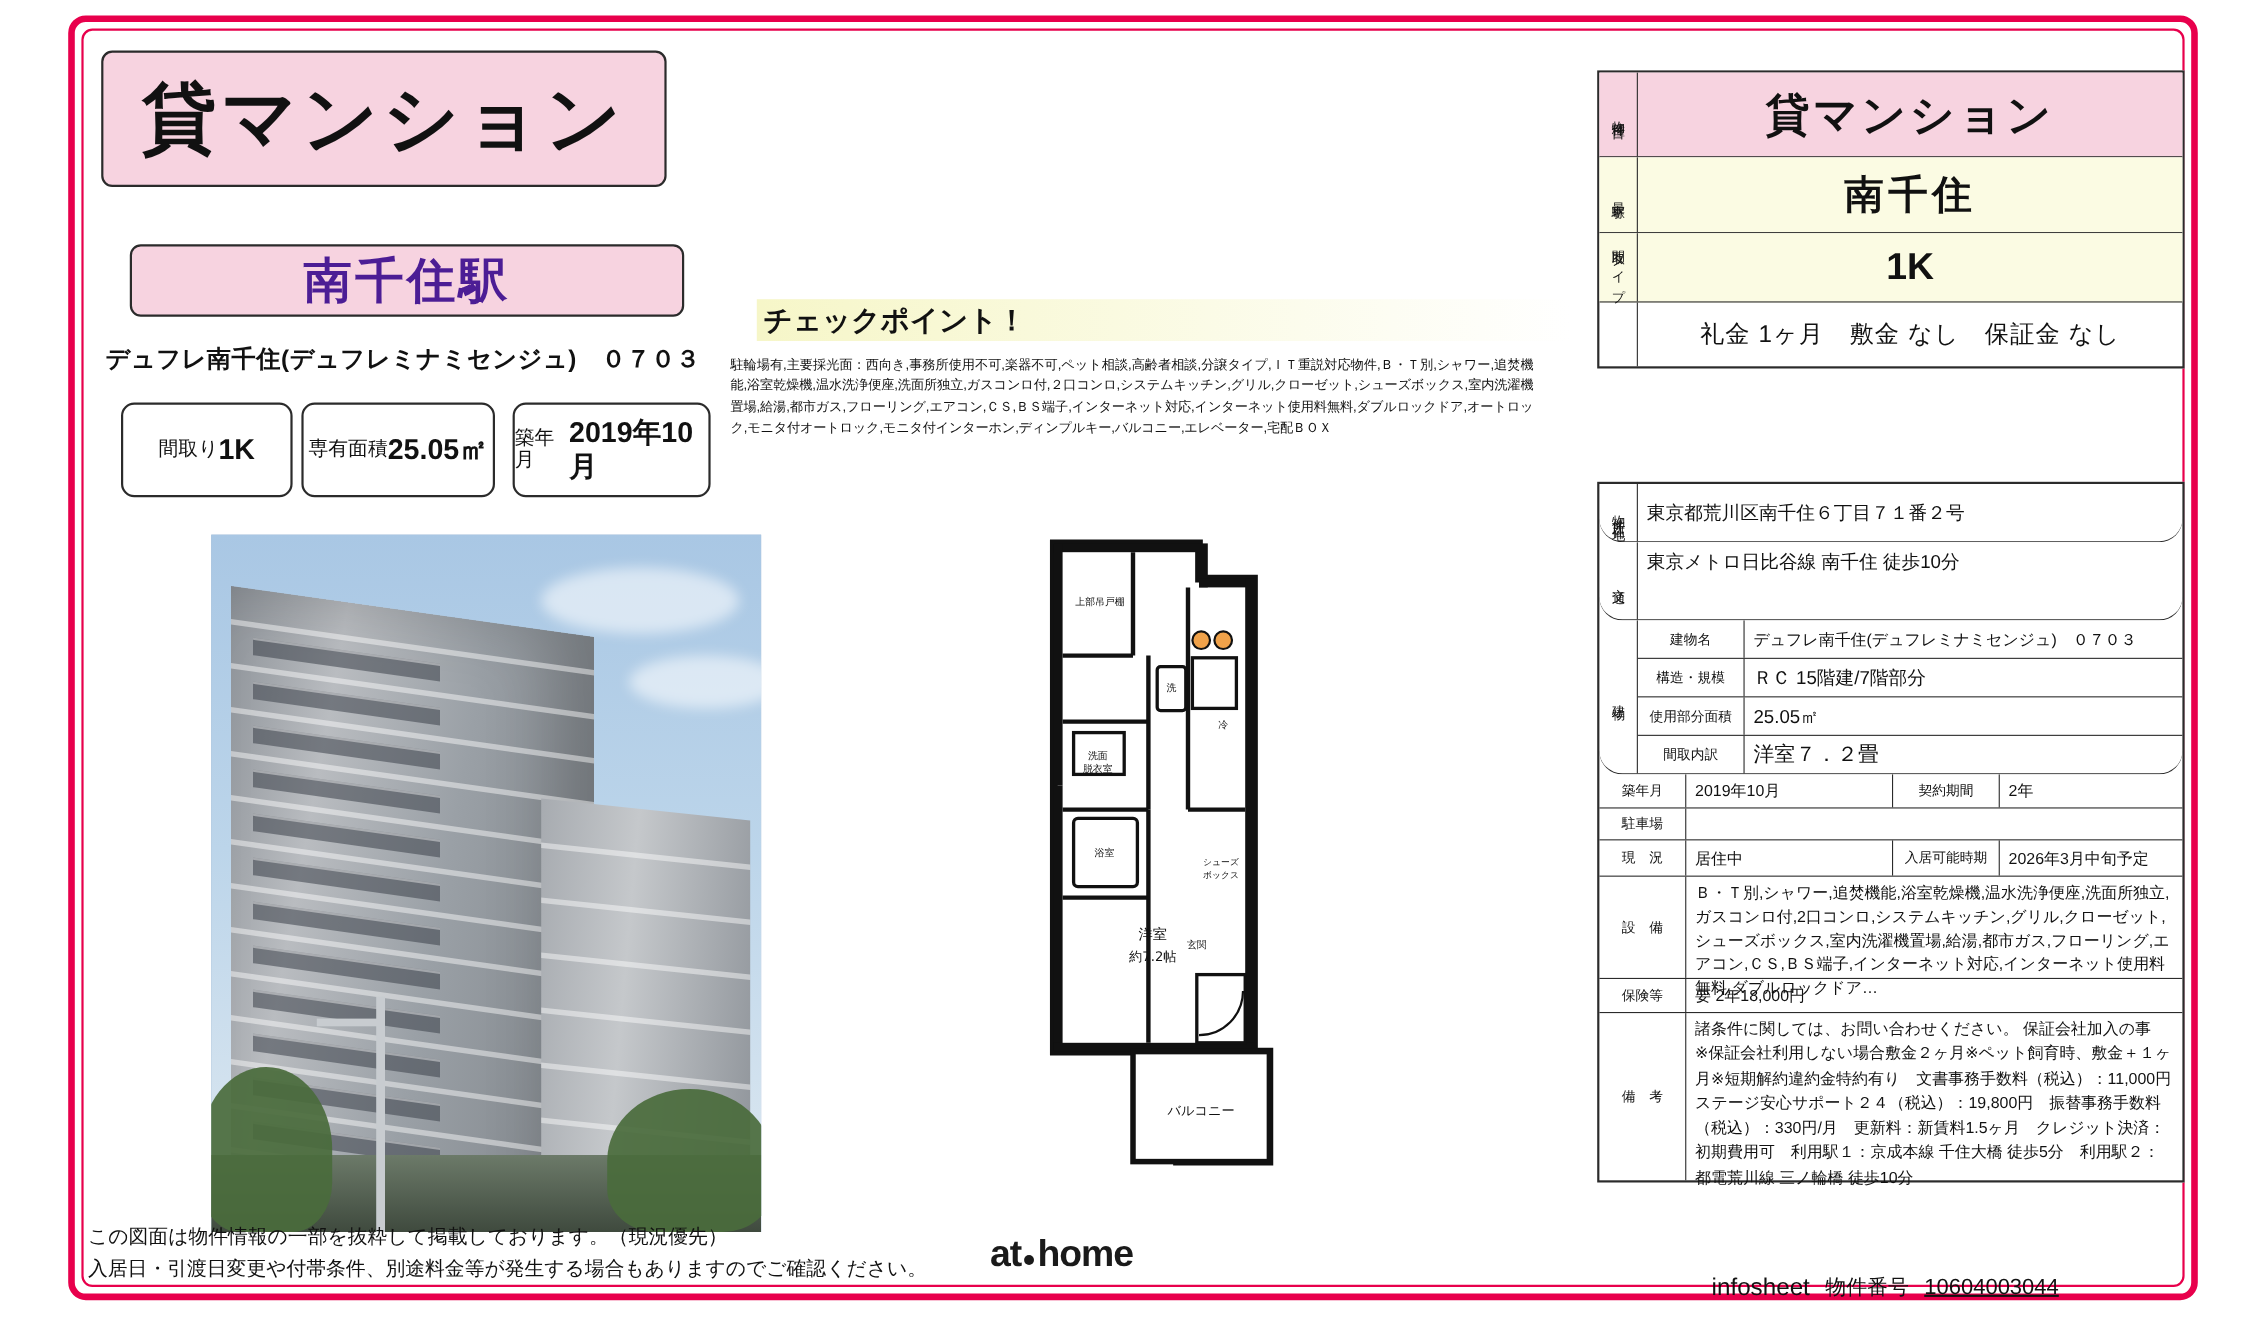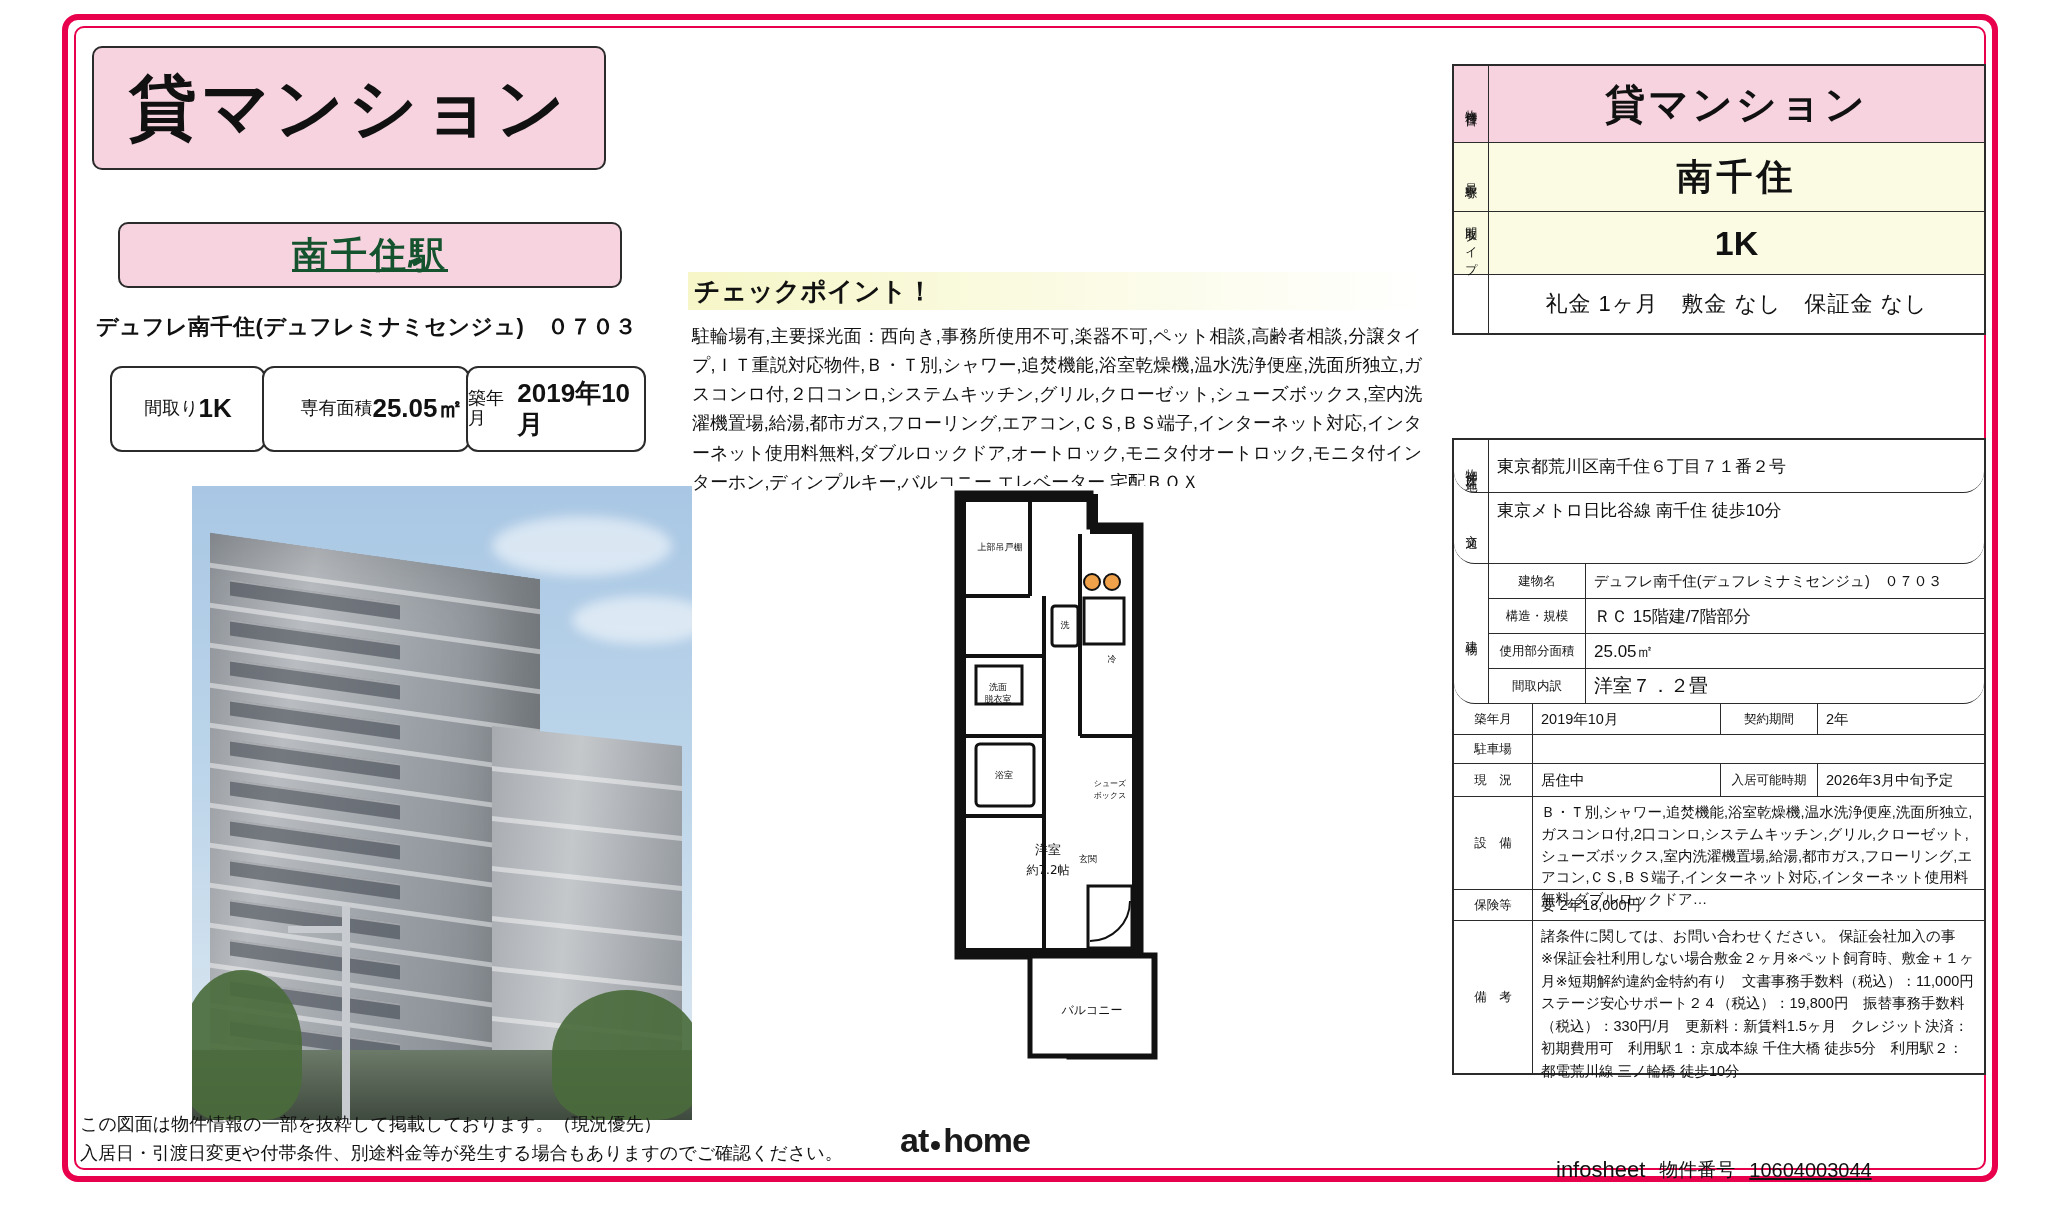--- a/index.html
+++ b/index.html
@@ -31,46 +31,46 @@
   }
   .title-box span{
     font-size:68px;font-weight:bold;letter-spacing:4px;color:#111;
     font-family:"DejaVu Sans",sans-serif;
   }
   .station-box{
     position:absolute;left:118px;top:222px;width:500px;height:62px;
     background:#f7d3e0;border:2px solid #2b2b2b;border-radius:10px;
     display:flex;align-items:center;justify-content:center;
   }
-  .station-box span{font-size:36px;font-weight:bold;color:#14532d;letter-spacing:3px;text-decoration:underline;}
+  .station-box span{font-size:44px;font-weight:bold;color:#4c1d95;letter-spacing:3px;}
   .bldg-name{
     position:absolute;left:96px;top:312px;width:640px;height:28px;
     font-size:22px;font-weight:bold;color:#111;letter-spacing:0.5px;white-space:nowrap;
   }
   .spec-row{position:absolute;left:110px;top:366px;width:560px;height:82px;}
   .spec-card{
     position:absolute;top:0;height:82px;border:2px solid #2b2b2b;border-radius:12px;
     background:#fff;display:flex;flex-direction:row;align-items:center;justify-content:center;
   }
   .spec-card .lbl{font-size:18px;color:#111;line-height:1.1;}
   .spec-card .val{font-size:26px;font-weight:bold;color:#111;line-height:1.2;}
   .spec-1{left:0;width:152px;}
-  .spec-2{left:152px;width:172px;padding-left:32px;}
+  .spec-2{left:164px;width:172px;}
   .spec-3{left:356px;width:176px;}
 
   
   .cp-title{
     position:absolute;left:688px;top:272px;width:740px;height:38px;
     background:linear-gradient(to right,#f6f6c8,#ffffff);
     font-size:26px;font-weight:bold;color:#111;padding-left:6px;box-sizing:border-box;
     display:flex;align-items:center;
   }
   .cp-body{
-    position:absolute;left:692px;top:322px;width:730px;
-    font-size:18px;line-height:1.62;color:#111;letter-spacing:-0.2px;
+    position:absolute;left:664px;top:322px;width:730px;
+    font-size:12px;line-height:1.62;color:#111;letter-spacing:-0.2px;
     text-align:justify;
   }
 
   
   .photo{
     position:absolute;left:192px;top:486px;width:500px;height:634px;
     overflow:hidden;border:0;background:#9fb9d4;
   }
   .sky{position:absolute;inset:0;background:linear-gradient(180deg,#a9c7e4 0%,#bcd5ea 45%,#dfe9f1 100%);}
   .sky-cloud{position:absolute;border-radius:50%;background:rgba(255,255,255,.55);filter:blur(6px);}

